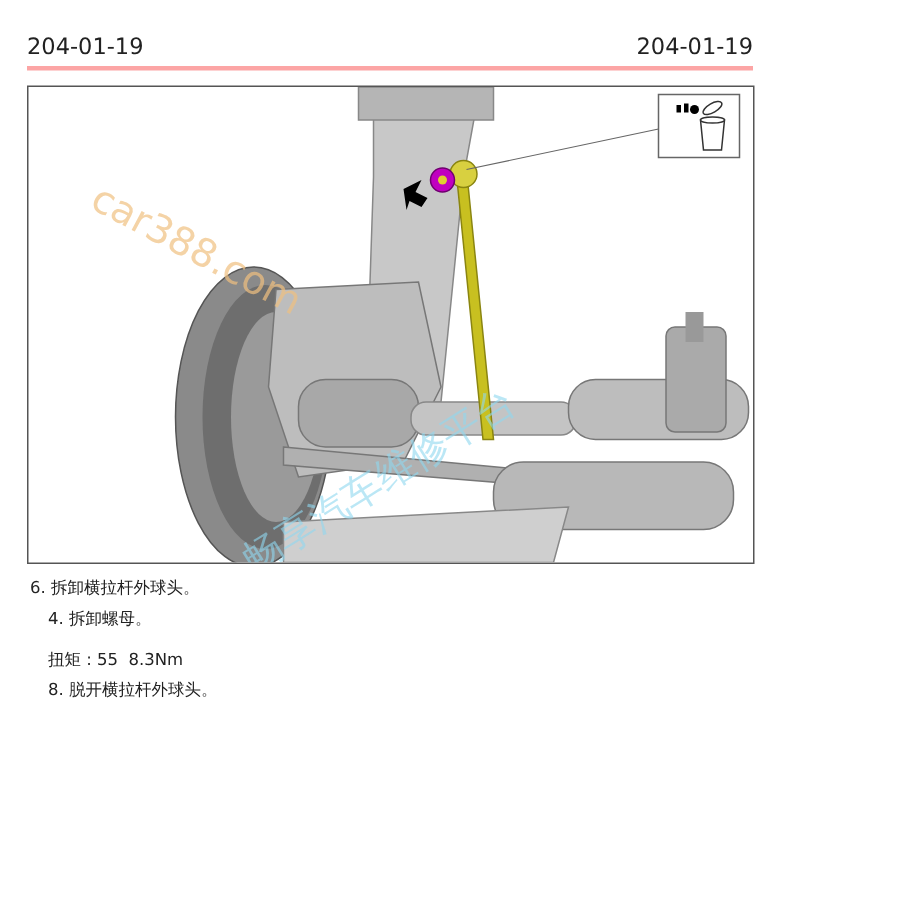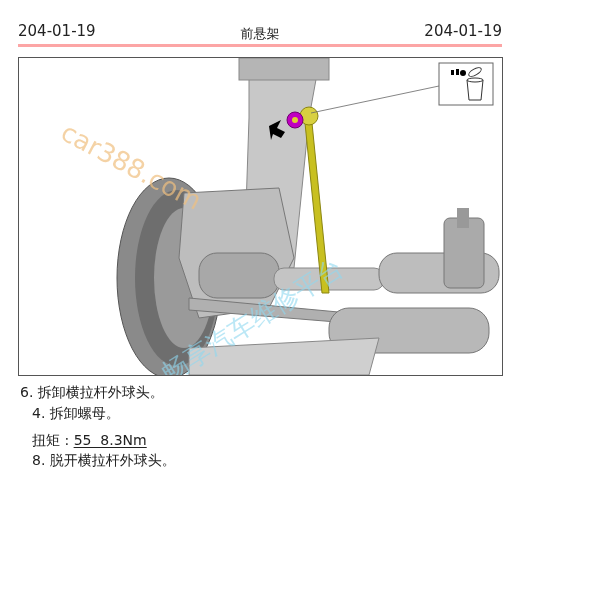--- a/index.html
+++ b/index.html
@@ -3,29 +3,28 @@
 <meta charset="utf-8">
 <style>
   html,body{margin:0;padding:0;background:#fff;}
   body{width:604px;height:604px;position:relative;overflow:hidden;font-family:"DejaVu Sans","Liberation Sans",sans-serif;color:#222;}
   .hdr{position:absolute;left:18px;top:20px;width:484px;height:24px;border-bottom:3px solid #fca5a5;}
   .hdr .l{position:absolute;left:0;top:2px;font-size:15px;color:#222;}
   .hdr .c{position:absolute;left:0;right:0;top:5px;text-align:center;font-size:13px;}
   .hdr .r{position:absolute;right:0;top:2px;font-size:15px;}
   .fig{position:absolute;left:18px;top:57px;width:483px;height:317px;border:1px solid #555;overflow:hidden;background:#fff;}
   .fig svg{position:absolute;left:0;top:0;}
-  .txt{position:absolute;font-size:14px;color:#222;}
-  .u{text-decoration:underline;text-underline-offset:2px;}
+  .txt{position:absolute;font-size:11px;color:#222;}
+  .u{text-underline-offset:2px;}
 </style>
 </head>
 <body>
 
 <div class="hdr">
   <span class="l">204-01-19</span>
-  <span class="c">前悬架</span>
   <span class="r">204-01-19</span>
 </div>
 
 <div class="fig">
   <svg width="483" height="317" viewBox="0 0 483 317">
 
     <ellipse cx="150" cy="220" rx="52" ry="100" fill="#8a8a8a" stroke="#555"></ellipse>
     <ellipse cx="158" cy="220" rx="42" ry="88" fill="#6e6e6e"></ellipse>
     <ellipse cx="165" cy="220" rx="30" ry="70" fill="#9a9a9a"></ellipse>
 

